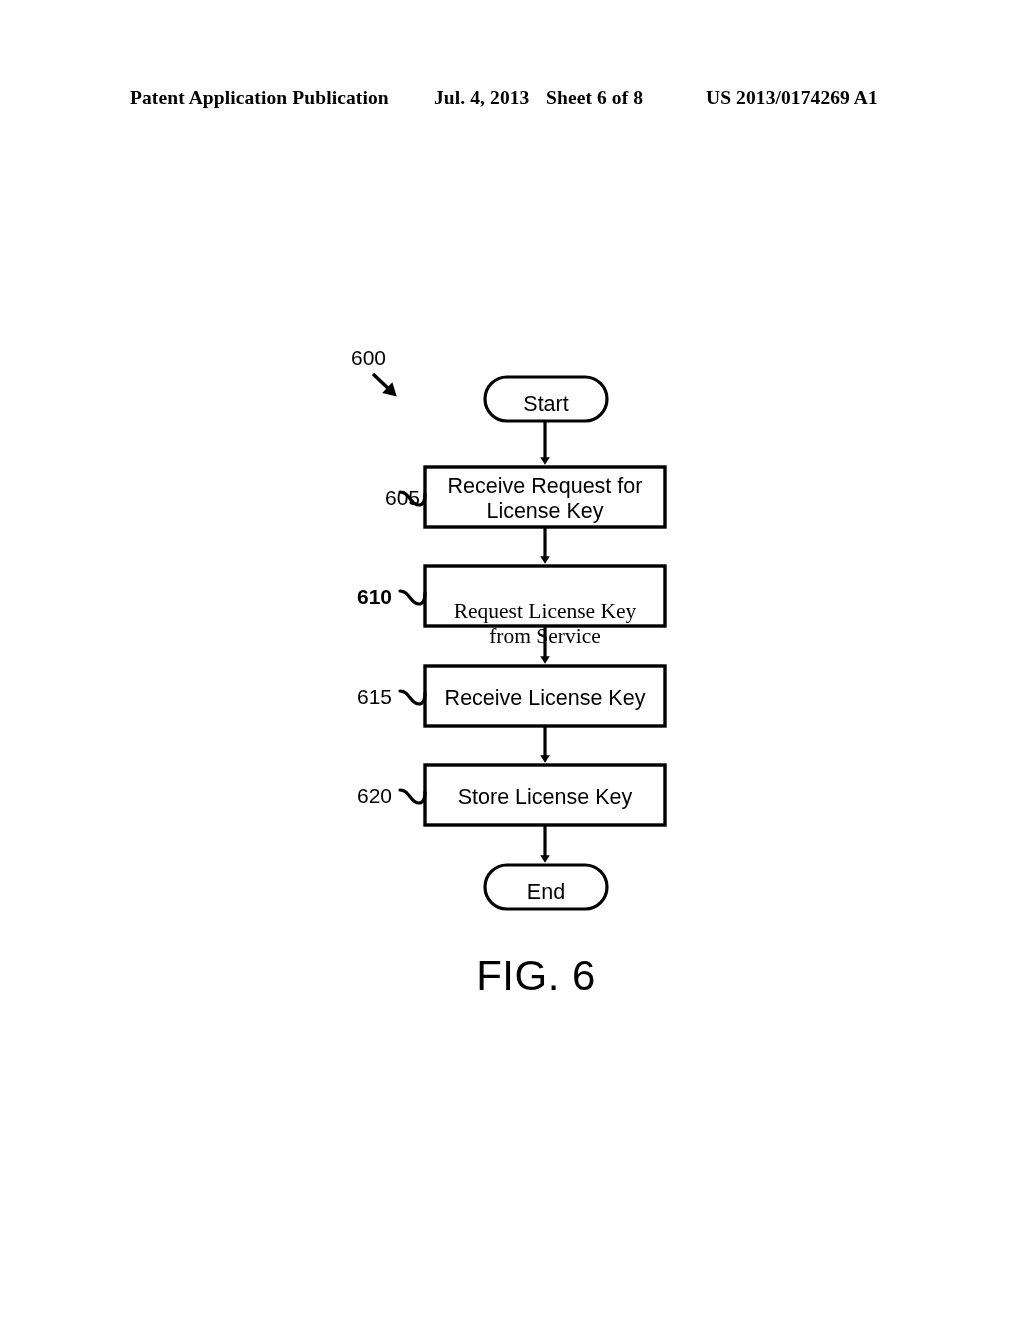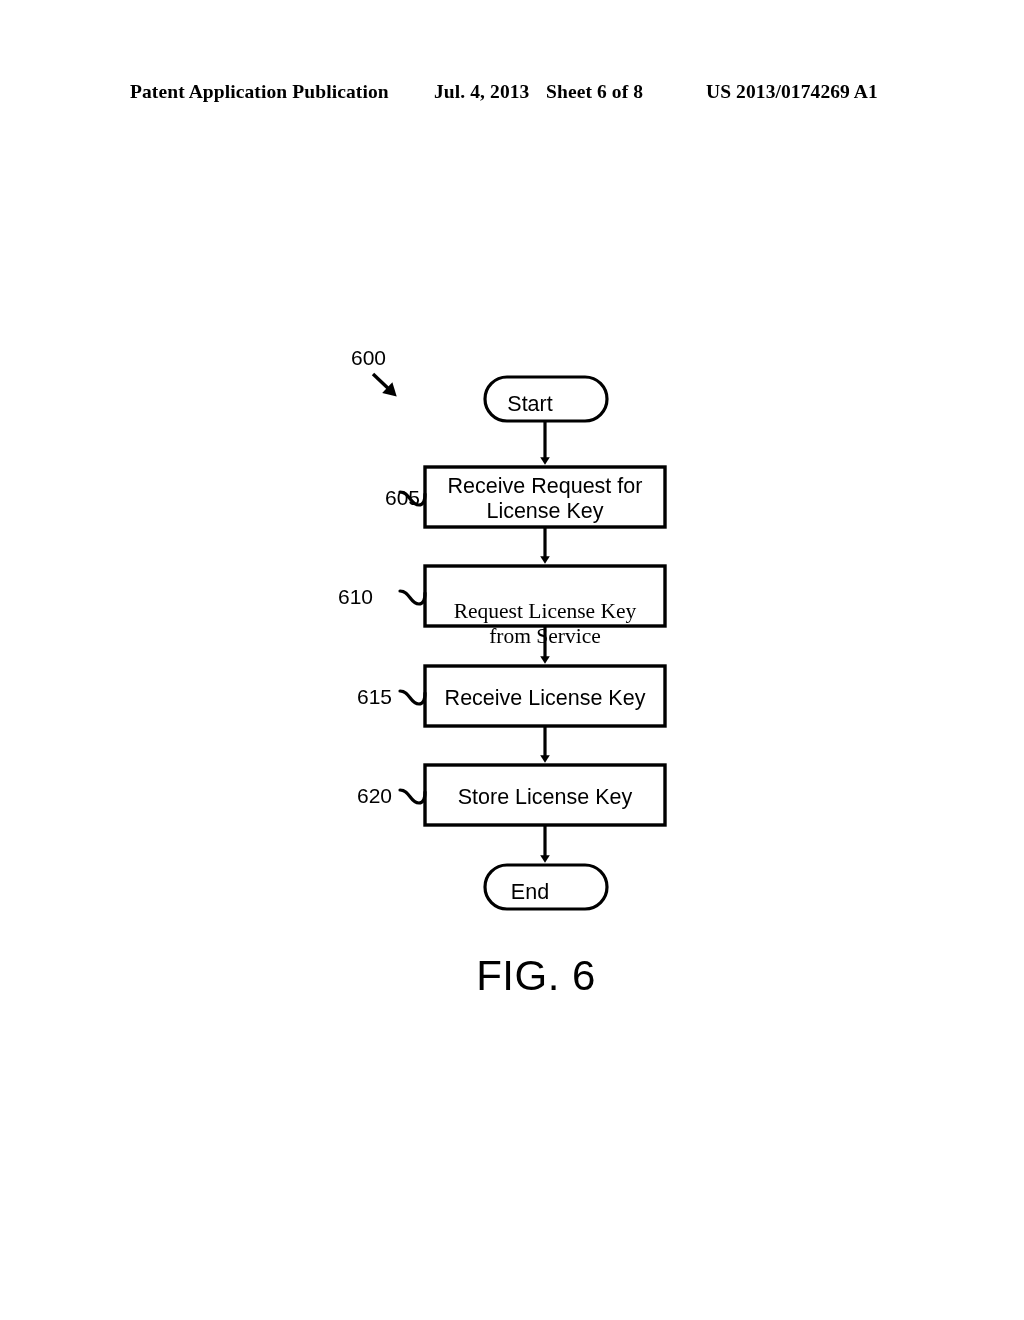--- a/index.html
+++ b/index.html
@@ -14,21 +14,21 @@
     position: relative;
     font-family: "Liberation Sans", sans-serif;
     color: #000000;
     overflow: hidden;
   }
 
   
   #page-header {
     position: absolute;
     left: 0;
-    top: 80px;
+    top: 86px;
     width: 843px;
     height: 30px;
   }
   #page-header .hdr {
     position: absolute;
     font-family: "Liberation Serif", serif;
     font-weight: bold;
     font-size: 19.5px;
     letter-spacing: 0.1px;
     white-space: nowrap;
@@ -66,21 +66,21 @@
     white-space: pre-line;
     display: flex;
     align-items: center;
     justify-content: center;
   }
 
   
   .term-label {
     width: 124px;
     height: 56px;
-    left: 468px;
+    left: 484px;
   }
   #label-start { top: 376px; }
   #label-end   { top: 864px; }
 
   
   .box-label {
     width: 242px;
     height: 66px;
     left: 424px;
   }
@@ -93,21 +93,21 @@
   .ref-num {
     position: absolute;
     font-family: "Liberation Sans", sans-serif;
     font-size: 21px;
     line-height: 21px;
     color: #000000;
     white-space: nowrap;
   }
   #ref-600 { left: 351px; top: 347px; }
   #ref-605 { left: 357px; top: 487px; margin-left: 28px; }
-  #ref-610 { left: 338px; top: 586px; }
+  #ref-610 { left: 357px; top: 586px; font-weight: bold; }
   #ref-615 { left: 357px; top: 686px; }
   #ref-620 { left: 357px; top: 785px; }
 
   
   #fig-caption {
     position: absolute;
     left: 0;
     top: 950px;
     width: 1024px;
     text-align: center;

